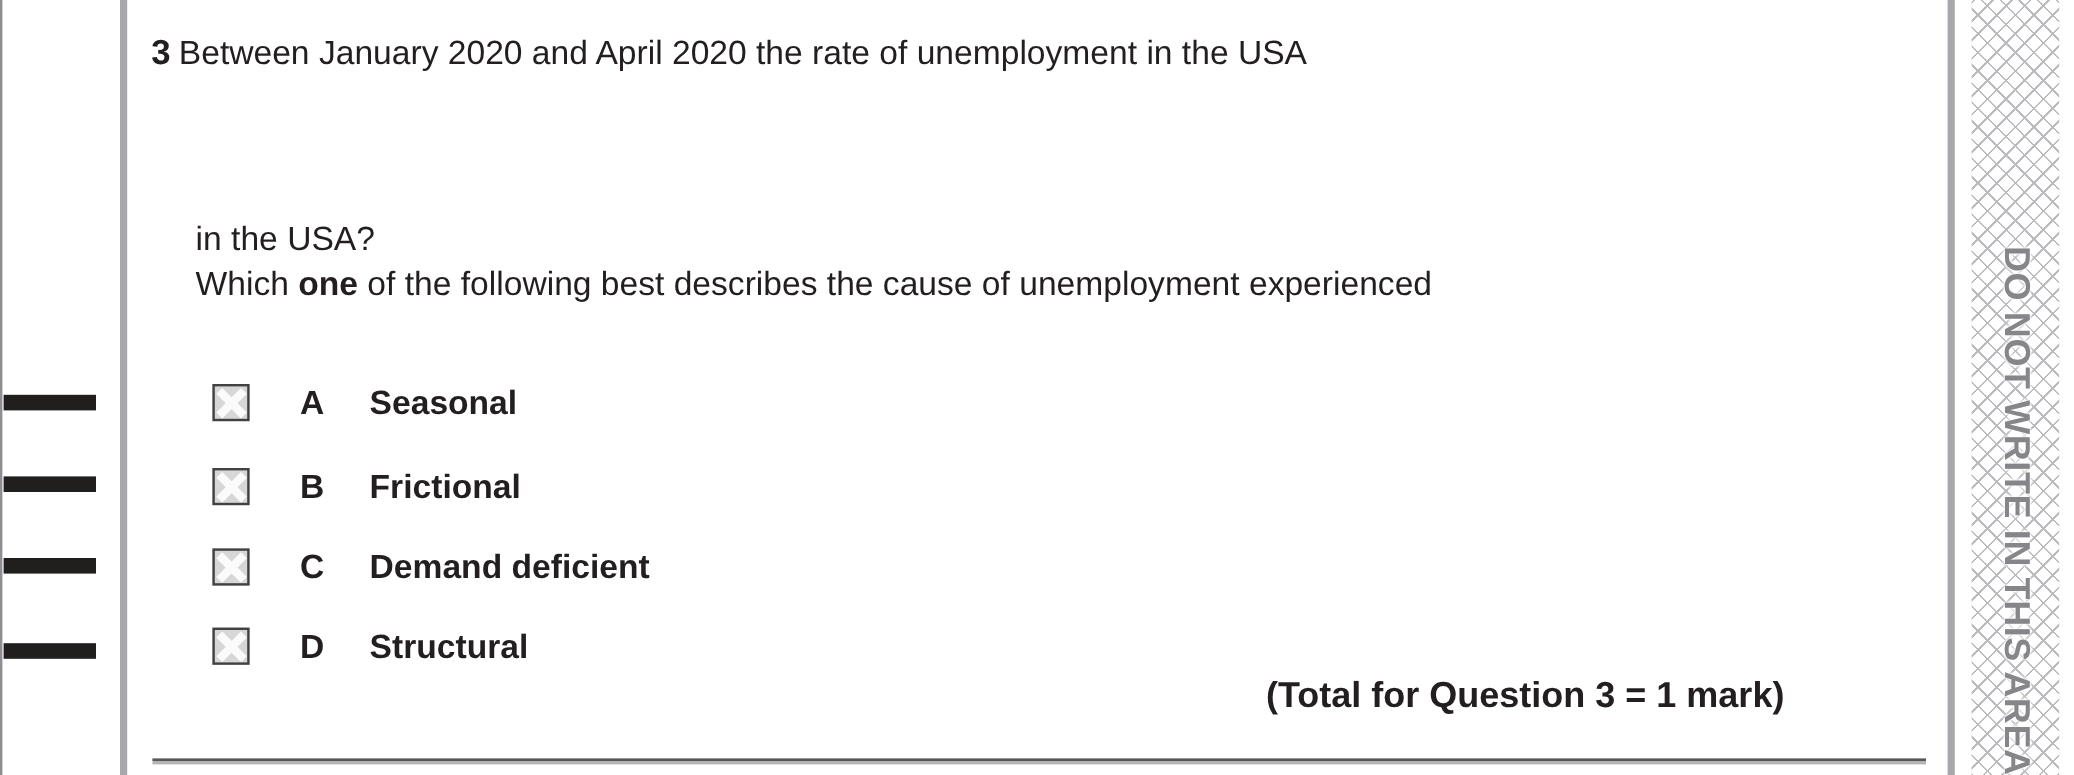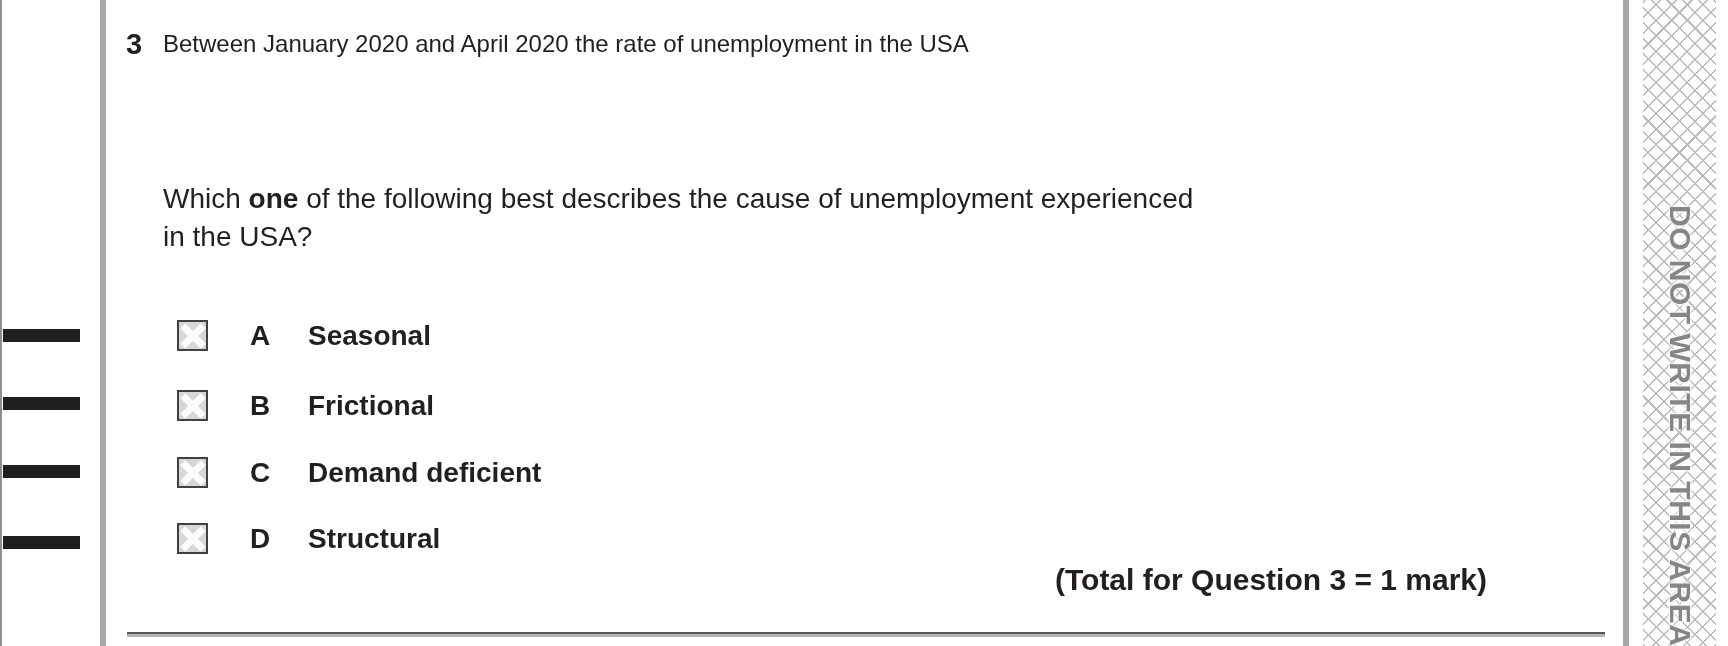--- a/index.html
+++ b/index.html
@@ -30,22 +30,22 @@
   .bar-2 { top: 397px; }
   .bar-3 { top: 465px; }
   .bar-4 { top: 536px; }
 
   
   .q-number {
     position: absolute; left: 126px; top: 25px;
     font-size: 29px; font-weight: bold; line-height: 38px;
   }
   .stem {
-    position: absolute; left: 163px; top: 25px; width: 1120px;
-    font-size: 24px; line-height: 38px;
+    position: absolute; left: 149px; top: 25px; width: 1120px;
+    font-size: 28px; line-height: 38px;
   }
   .stem .line, .prompt .line { white-space: pre; }
   .prompt {
     position: absolute; left: 163px; top: 180px; width: 1160px;
     font-size: 28px; line-height: 38px;
   }
   .prompt b { font-weight: bold; }
 
   
   .option-row {
@@ -124,22 +124,22 @@
   <div class="binding-bar bar-3"></div>
   <div class="binding-bar bar-4"></div>
 
   <div class="q-number">3</div>
 
   <div class="stem">
     <div class="line">Between January 2020 and April 2020 the rate of unemployment in the USA</div>
   </div>
 
   <div class="prompt">
+    <div class="line">in the USA?</div>
     <div class="line"><span>Which </span><b>one</b><span> of the following best describes the cause of unemployment experienced</span></div>
-    <div class="line">in the USA?</div>
   </div>
 
   <div class="option-row row-a">
     <span class="checkbox">
         <span class="x-bar b1"></span>
         <span class="x-bar b2"></span>
       </span>
     <span class="opt-letter">A</span>
     <span class="opt-label">Seasonal</span>
   </div>

